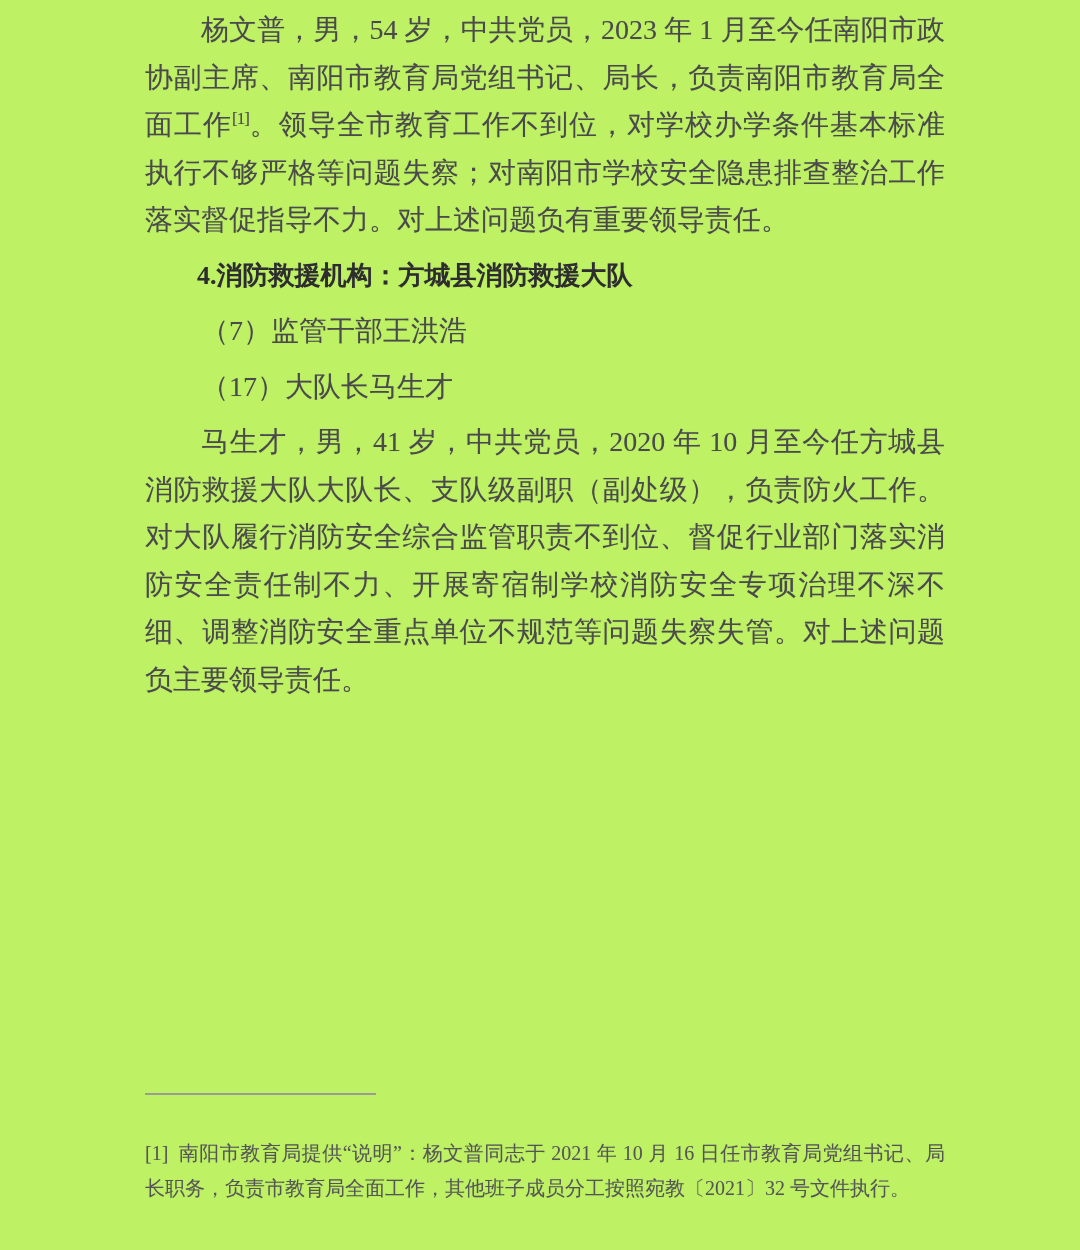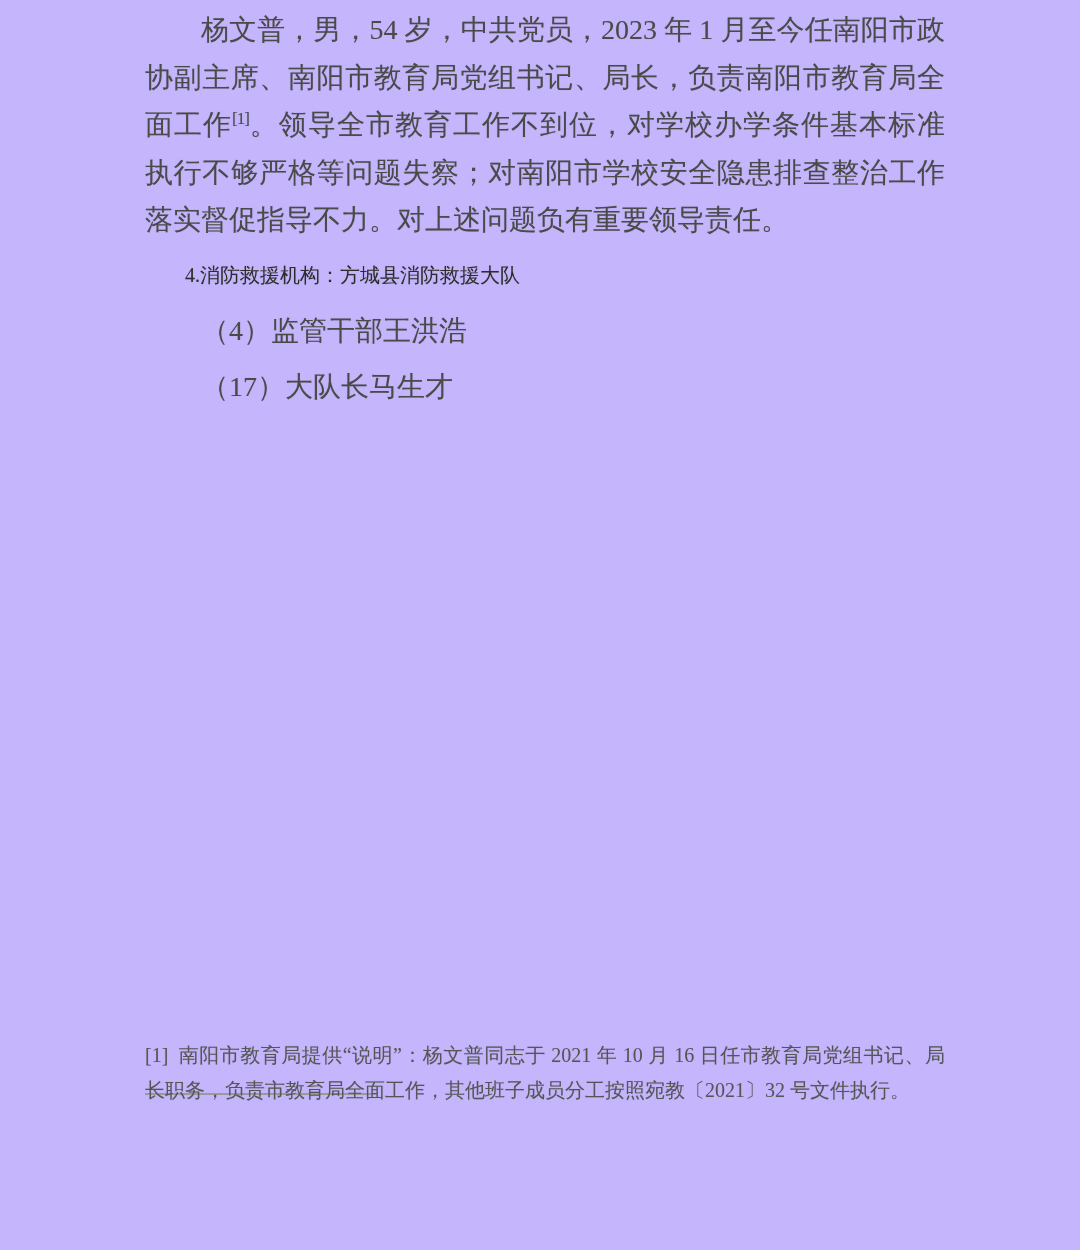--- a/index.html
+++ b/index.html
@@ -5,21 +5,21 @@
   html, body {
     margin: 0;
     padding: 0;
     background: #e8e8e8;
   }
   .page {
     position: relative;
     width: 1080px;
     height: 1250px;
     margin: 0 auto;
-    background: #c4b5fd;
+    background: #bef264;
     overflow: hidden;
     font-family: "Liberation Serif", "DejaVu Serif", serif;
   }
   .text-block {
     position: absolute;
     left: 145px;
     top: 6px;
     width: 800px;
     font-size: 28px;
     line-height: 47.5px;
@@ -33,43 +33,43 @@
     padding: 0;
   }
   .text-block > :first-child {
     margin-top: 0;
   }
   .para {
     text-indent: 2em;
     font-weight: normal;
   }
   .section-heading {
-    font-size: 20px;
-    font-weight: normal;
+    font-size: 26px;
+    font-weight: bold;
     color: #2d2d2d;
     text-indent: 2em;
   }
   .fn-ref {
     font-size: 17px;
     vertical-align: super;
     line-height: 0;
     letter-spacing: -1px;
   }
   .footnote-separator {
     position: absolute;
     left: 145px;
     top: 1093px;
     width: 231px;
     height: 2px;
     background: #9a9a9a;
   }
   .footnote {
     position: absolute;
     left: 145px;
-    top: 1038px;
+    top: 1136px;
     width: 800px;
     font-size: 20px;
     line-height: 35px;
     color: #555555;
     text-align: justify;
     text-shadow: 0 0 1px rgba(130,130,130,0.3);
   }
   .footnote .fn-marker {
     margin-right: 10px;
   }
@@ -87,25 +87,26 @@
 <body>
 
 <div class="page">
 
   <div class="text-block">
 
     <p class="para"><span>杨文普，男，54 岁，中共党员，2023 年 1 月至今任南阳市政协副主席、南阳市教育局党组书记、局长，负责南阳市教育局全面工作</span><sup class="fn-ref">[1]</sup><span>。领导全市教育工作不到位，对学校办学条件基本标准执行不够严格等问题失察；对南阳市学校安全隐患排查整治工作落实督促指导不力。对上述问题负有重要领导责任。</span></p>
 
     <h3 class="section-heading">4.消防救援机构：方城县消防救援大队</h3>
 
-    <p class="para">（4）监管干部王洪浩</p>
+    <p class="para">（7）监管干部王洪浩</p>
 
 
     <p class="para">（17）大队长马生才</p>
 
+    <p class="para">马生才，男，41 岁，中共党员，2020 年 10 月至今任方城县消防救援大队大队长、支队级副职（副处级），负责防火工作。对大队履行消防安全综合监管职责不到位、督促行业部门落实消防安全责任制不力、开展寄宿制学校消防安全专项治理不深不细、调整消防安全重点单位不规范等问题失察失管。对上述问题负主要领导责任。</p>
 
 
 
   </div>
 
   <div class="footnote-separator"></div>
 
   <div class="footnote"><span class="fn-marker">[1]</span><span>南阳市教育局提供“说明”：杨文普同志于 2021 年 10 月 16 日任市教育局党组书记、局长职务，负责市教育局全面工作，其他班子成员分工按照宛教〔2021〕32 号文件执行。</span></div>
 
   <div class="page-number">— 28 —</div>

